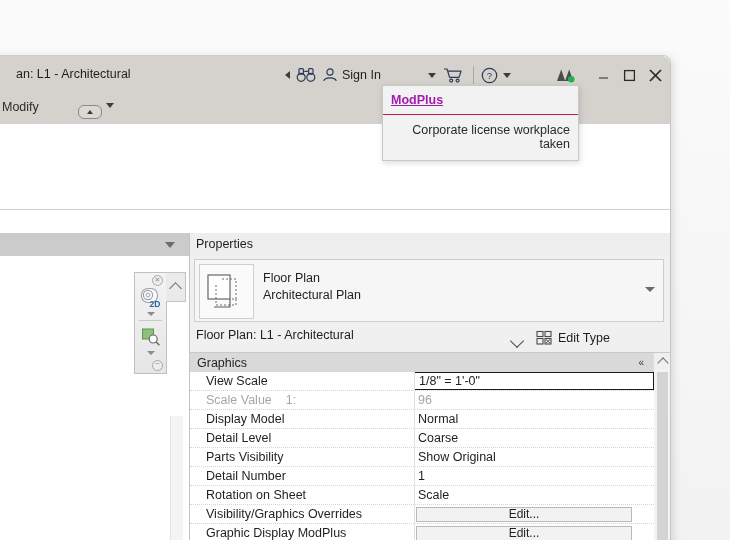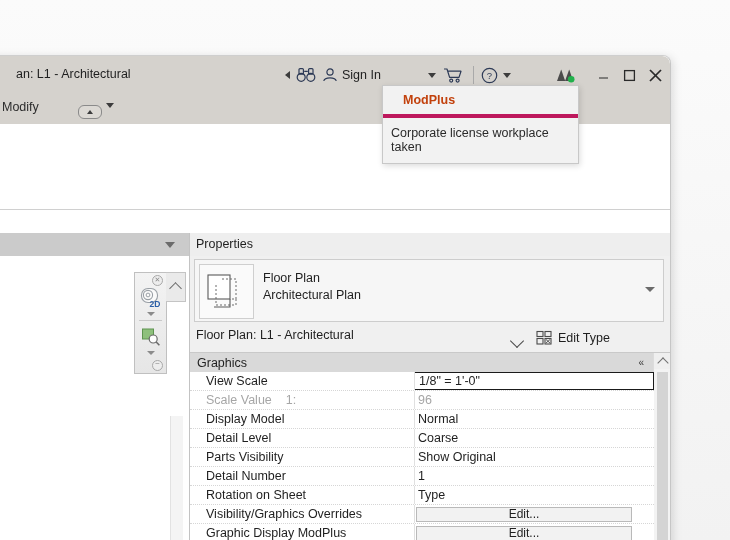--- a/index.html
+++ b/index.html
@@ -498,29 +498,31 @@
     width: 195px;
     background: #f2f2f2;
     border: 1px solid #c8c8c8;
     box-shadow: 1px 2px 6px rgba(0,0,0,0.14);
     z-index: 50;
     padding: 7px 0 9px 0;
   }
   #tooltip-title {
     font-size: 12.5px;
     font-weight: bold;
-    color: #c2410c;
-    padding: 0 8px 7px 20px;
+    color: #a21caf;
+    padding: 0 8px 7px 8px;
+    text-decoration: underline;
   }
   #tooltip-body {
     font-size: 12.5px;
     color: #2a2a2a;
     padding: 0 8px;
-    border-top: 4px solid #be185d;
+    border-top: 1px solid #be185d;
     padding-top: 8px;
+    text-align: right;
   }
 </style>
 </head>
 <body>
 
 <div id="desktop"></div>
 
 <div id="app-window">
 
   <div id="title-bar">
@@ -731,21 +733,21 @@
           <div class="prop-value">Show Original</div>
         </div>
         <div class="prop-row">
           <div class="prop-name">Detail Number</div>
           <div class="divider-v"></div>
           <div class="prop-value">1</div>
         </div>
         <div class="prop-row">
           <div class="prop-name">Rotation on Sheet</div>
           <div class="divider-v"></div>
-          <div class="prop-value">Type</div>
+          <div class="prop-value">Scale</div>
         </div>
         <div class="prop-row">
           <div class="prop-name">Visibility/Graphics Overrides</div>
           <div class="divider-v"></div>
           <div class="prop-value button-cell">
             <div class="edit-btn">Edit...</div>
           </div>
         </div>
         <div class="prop-row">
           <div class="prop-name">Graphic Display ModPlus</div>

